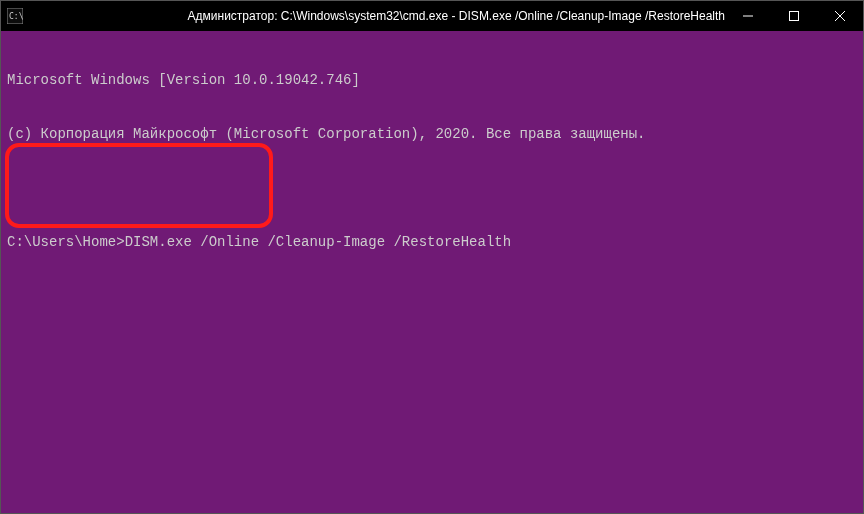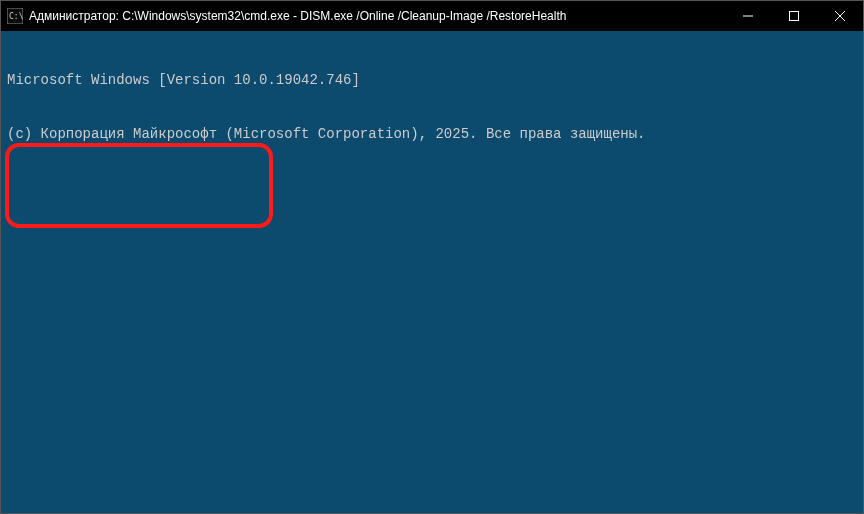--- a/index.html
+++ b/index.html
@@ -34,20 +34,21 @@
       justify-content: center;
     }
     .titlebar-icon svg {
       width: 16px;
       height: 16px;
     }
     .titlebar-title {
       flex: 1;
       white-space: nowrap;
       overflow: hidden;
+      text-align: right;
     }
     .window-controls {
       display: flex;
       height: 100%;
     }
     .win-btn {
       width: 46px;
       height: 30px;
       display: flex;
       align-items: center;
@@ -59,21 +60,21 @@
     }
     .win-btn svg {
       width: 10px;
       height: 10px;
       stroke: #ffffff;
       stroke-width: 1;
       fill: none;
     }
     .terminal-body {
       padding: 4px 6px;
-      background: #0c4a6e;
+      background: #701a75;
       color: #cccccc;
       font-size: 14px;
       line-height: 18px;
       white-space: pre;
       position: relative;
       height: calc(100% - 30px);
     }
     .txt {
       display: block;
     }
@@ -121,21 +122,22 @@
       <svg viewBox="0 0 10 10">
           <line x1="0" y1="0" x2="10" y2="10"></line>
           <line x1="10" y1="0" x2="0" y2="10"></line>
         </svg>
     </div>
   </div>
 </div>
 
 <div class="terminal-body">
   <span class="txt">Microsoft Windows [Version 10.0.19042.746]</span>
-  <span class="txt">(c) Корпорация Майкрософт (Microsoft Corporation), 2025. Все права защищены.</span>
+  <span class="txt">(c) Корпорация Майкрософт (Microsoft Corporation), 2020. Все права защищены.</span>
   <div class="blank"></div>
+  <span class="prompt-line"><span>C:\Users\Home&gt;</span><span>DISM.exe /Online /Cleanup-Image /RestoreHealth</span></span>
   <div class="blank"></div>
   <div class="blank"></div>
   <div class="blank"></div>
   
 
   <div class="highlight-box"></div>
 </div>
 
 </body></html>

